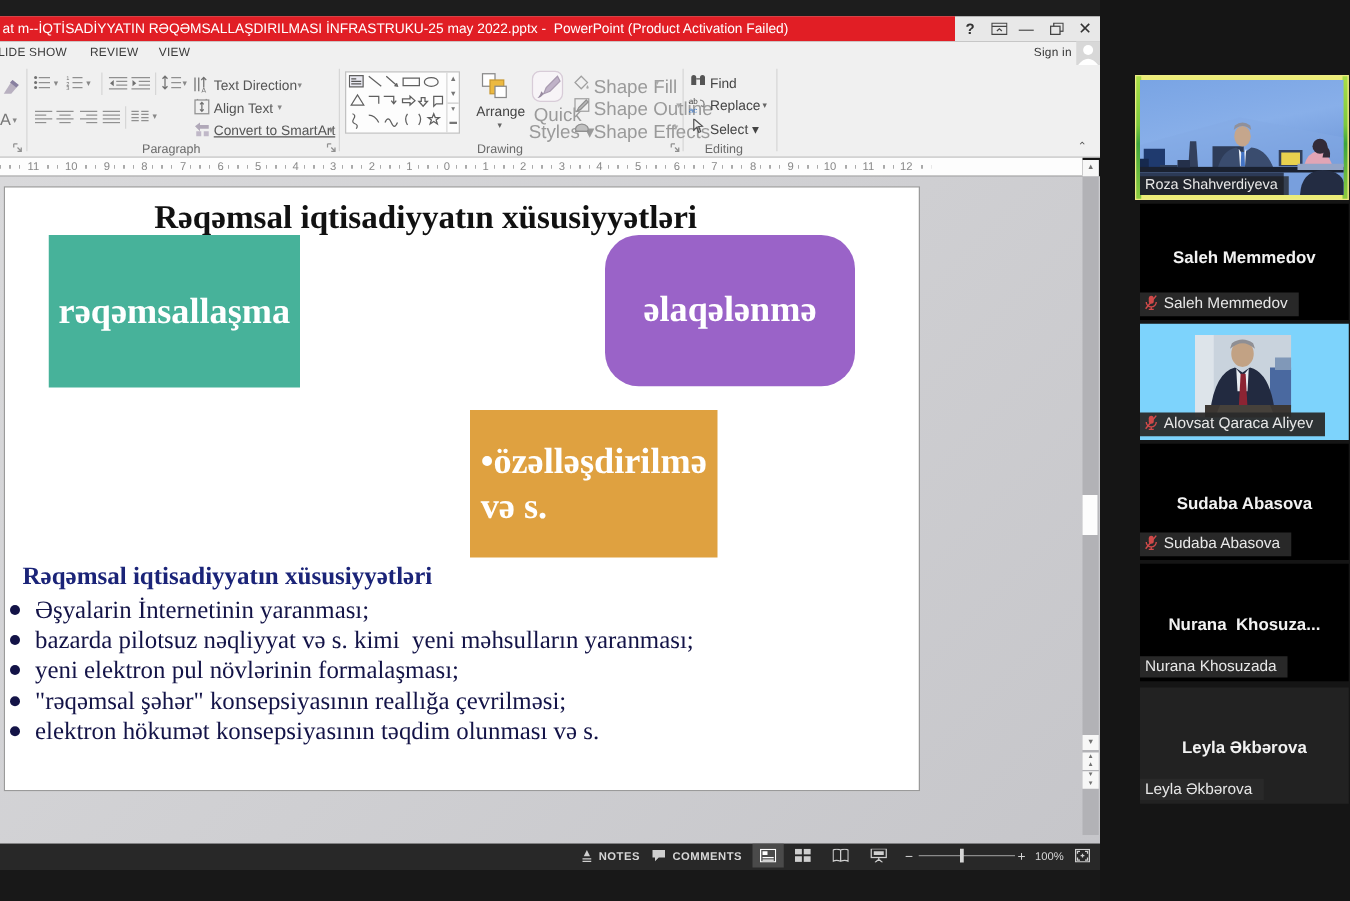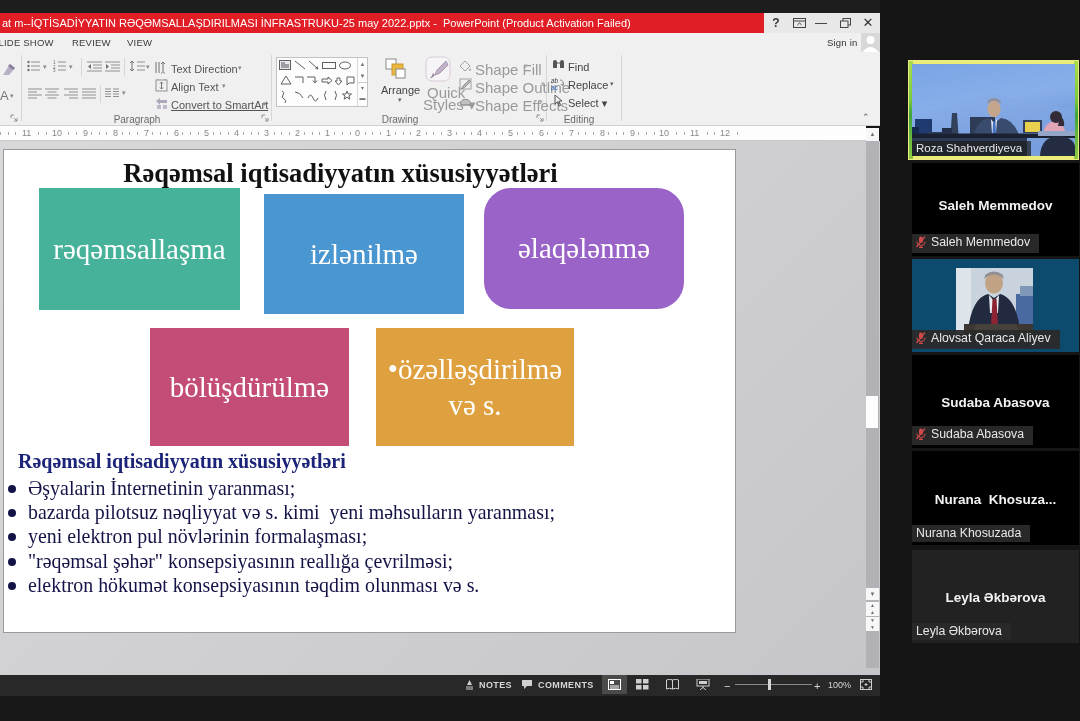--- a/index.html
+++ b/index.html
@@ -34,21 +34,21 @@
   border:1px solid #9a9a9a; }
 
 #statusbar { position:absolute; left:0; top:675px; width:880px; height:21px; background:#282828;
   color:#d6d6d6; font-size:9px; }
 #bottomstrip { position:absolute; left:0; top:696px; width:880px; height:25px; background:#181818; }
 
 
 .slidetitle { position:absolute; left:-30px; top:8px; width:733px; text-align:center;
   font-family:"Liberation Serif", serif; font-weight:bold; font-size:26.5px; color:#111; }
 .box { position:absolute; display:flex; align-items:center; justify-content:center;
-  font-family:"Liberation Serif", serif; font-weight:normal; color:#fff; font-size:29px; text-align:center; }
+  font-family:"Liberation Serif", serif; font-weight:bold; color:#fff; font-size:29px; }
 .navyhead { position:absolute; left:14px; top:300px; font-family:"Liberation Serif", serif;
   font-weight:bold; font-size:20px; color:#1b2478; }
 .bullets { position:absolute; left:1px; top:326px; font-family:"Liberation Serif", serif;
   font-size:19.9px; color:#131347; }
 .bullets div { height:24.2px; line-height:24.2px; white-space:nowrap; }
 .bullets span.b { display:inline-block; width:8px; height:8px; border-radius:50%;
   background:#131347; margin:0 12px 3px 3px; vertical-align:middle; }
 
 
 #panel { position:absolute; left:880px; top:0; width:200px; height:721px; background:#151515; }
@@ -303,23 +303,21 @@
       <span class="rnum" style="left:628px;">9</span>
       <span class="rnum" style="left:657px;">10</span>
       <span class="rnum" style="left:688px;">11</span>
       <span class="rnum" style="left:718px;">12</span>
     </div>
 
     <div id="workspace">
       <div id="slide">
         <div class="slidetitle">Rəqəmsal iqtisadiyyatın xüsusiyyətləri</div>
         <div class="box" style="left:35px;top:38px;width:201px;height:122px;background:#47b29a;">rəqəmsallaşma</div>
-        <div class="box" style="left:260px;top:44px;width:200px;height:120px;background:#4a96d0;">izlənilmə</div>
         <div class="box" style="left:480px;top:38px;width:200px;height:121px;background:#9a63c8;border-radius:27px;">əlaqələnmə</div>
-        <div class="box" style="left:146px;top:178px;width:199px;height:118px;background:#c34d76;">bölüşdürülmə</div>
         <div class="box" style="left:372px;top:178px;width:198px;height:118px;background:#dfa140;line-height:1.25;">•özəlləşdirilmə<br>və s.</div>
         <div class="navyhead">Rəqəmsal iqtisadiyyatın xüsusiyyətləri</div>
         <div class="bullets">
           <div><span class="b"></span>Əşyalarin İnternetinin yaranması;</div>
           <div><span class="b"></span>bazarda pilotsuz nəqliyyat və s. kimi&nbsp; yeni məhsulların yaranması;</div>
           <div><span class="b"></span>yeni elektron pul növlərinin formalaşması;</div>
           <div><span class="b"></span>"rəqəmsal şəhər" konsepsiyasının reallığa çevrilməsi;</div>
           <div><span class="b"></span>elektron hökumət konsepsiyasının təqdim olunması və s.</div>
         </div>
       </div>
@@ -440,21 +438,21 @@
     <div class="tile" style="top:163px;height:93px;">
       <div class="cname" style="top:35px;">Saleh Memmedov</div>
       <div class="nlabel" style="bottom:3px;">
         <span class="micwrap"><svg width="10" height="12" viewBox="0 0 10 12">
           <rect x="3" y="0.5" width="4" height="6.5" rx="2" fill="#cf4a4a"></rect>
           <path d="M1 5.5 a4 4 0 0 0 8 0 M5 9.5 V11.5 M3 11.5 h4" stroke="#cf4a4a" stroke-width="1.1" fill="none"></path>
           <line x1="0.5" y1="11" x2="9" y2="0.5" stroke="#cf4a4a" stroke-width="1.2"></line>
         </svg></span>Saleh Memmedov</div>
     </div>
 
-    <div class="tile" style="top:259px;height:93px;background:#0c4a6e;text-decoration:underline;">
+    <div class="tile" style="top:259px;height:93px;background:#7dd3fc;text-decoration:underline;">
       <svg class="abs" style="left:44px;top:9px;" width="77" height="66" viewBox="0 0 77 66">
         <rect width="77" height="66" fill="#c9d3dd"></rect>
         <rect x="0" y="0" width="15" height="66" fill="#dde4ea"></rect>
         <rect x="60" y="26" width="17" height="32" fill="#4a69a0"></rect>
         <rect x="64" y="18" width="13" height="10" fill="#8098b8"></rect>
         <ellipse cx="38" cy="15" rx="9" ry="10.5" fill="#c2a284"></ellipse>
         <path d="M28 11 q10 -9 20 0 l-1.5 -4.5 q-8.5 -6 -17 0 Z" fill="#8f8f94"></path>
         <path d="M12 62 Q16 30 32 26 L38 30 L44 26 Q60 30 64 62 Z" fill="#222a40"></path>
         <path d="M33 27 L38 33 L43 27 L42 45 L34 45 Z" fill="#e9edf2"></path>
         <path d="M36.5 31 L40.5 31 L42 58 L35 58 Z" fill="#8c2433"></path>

